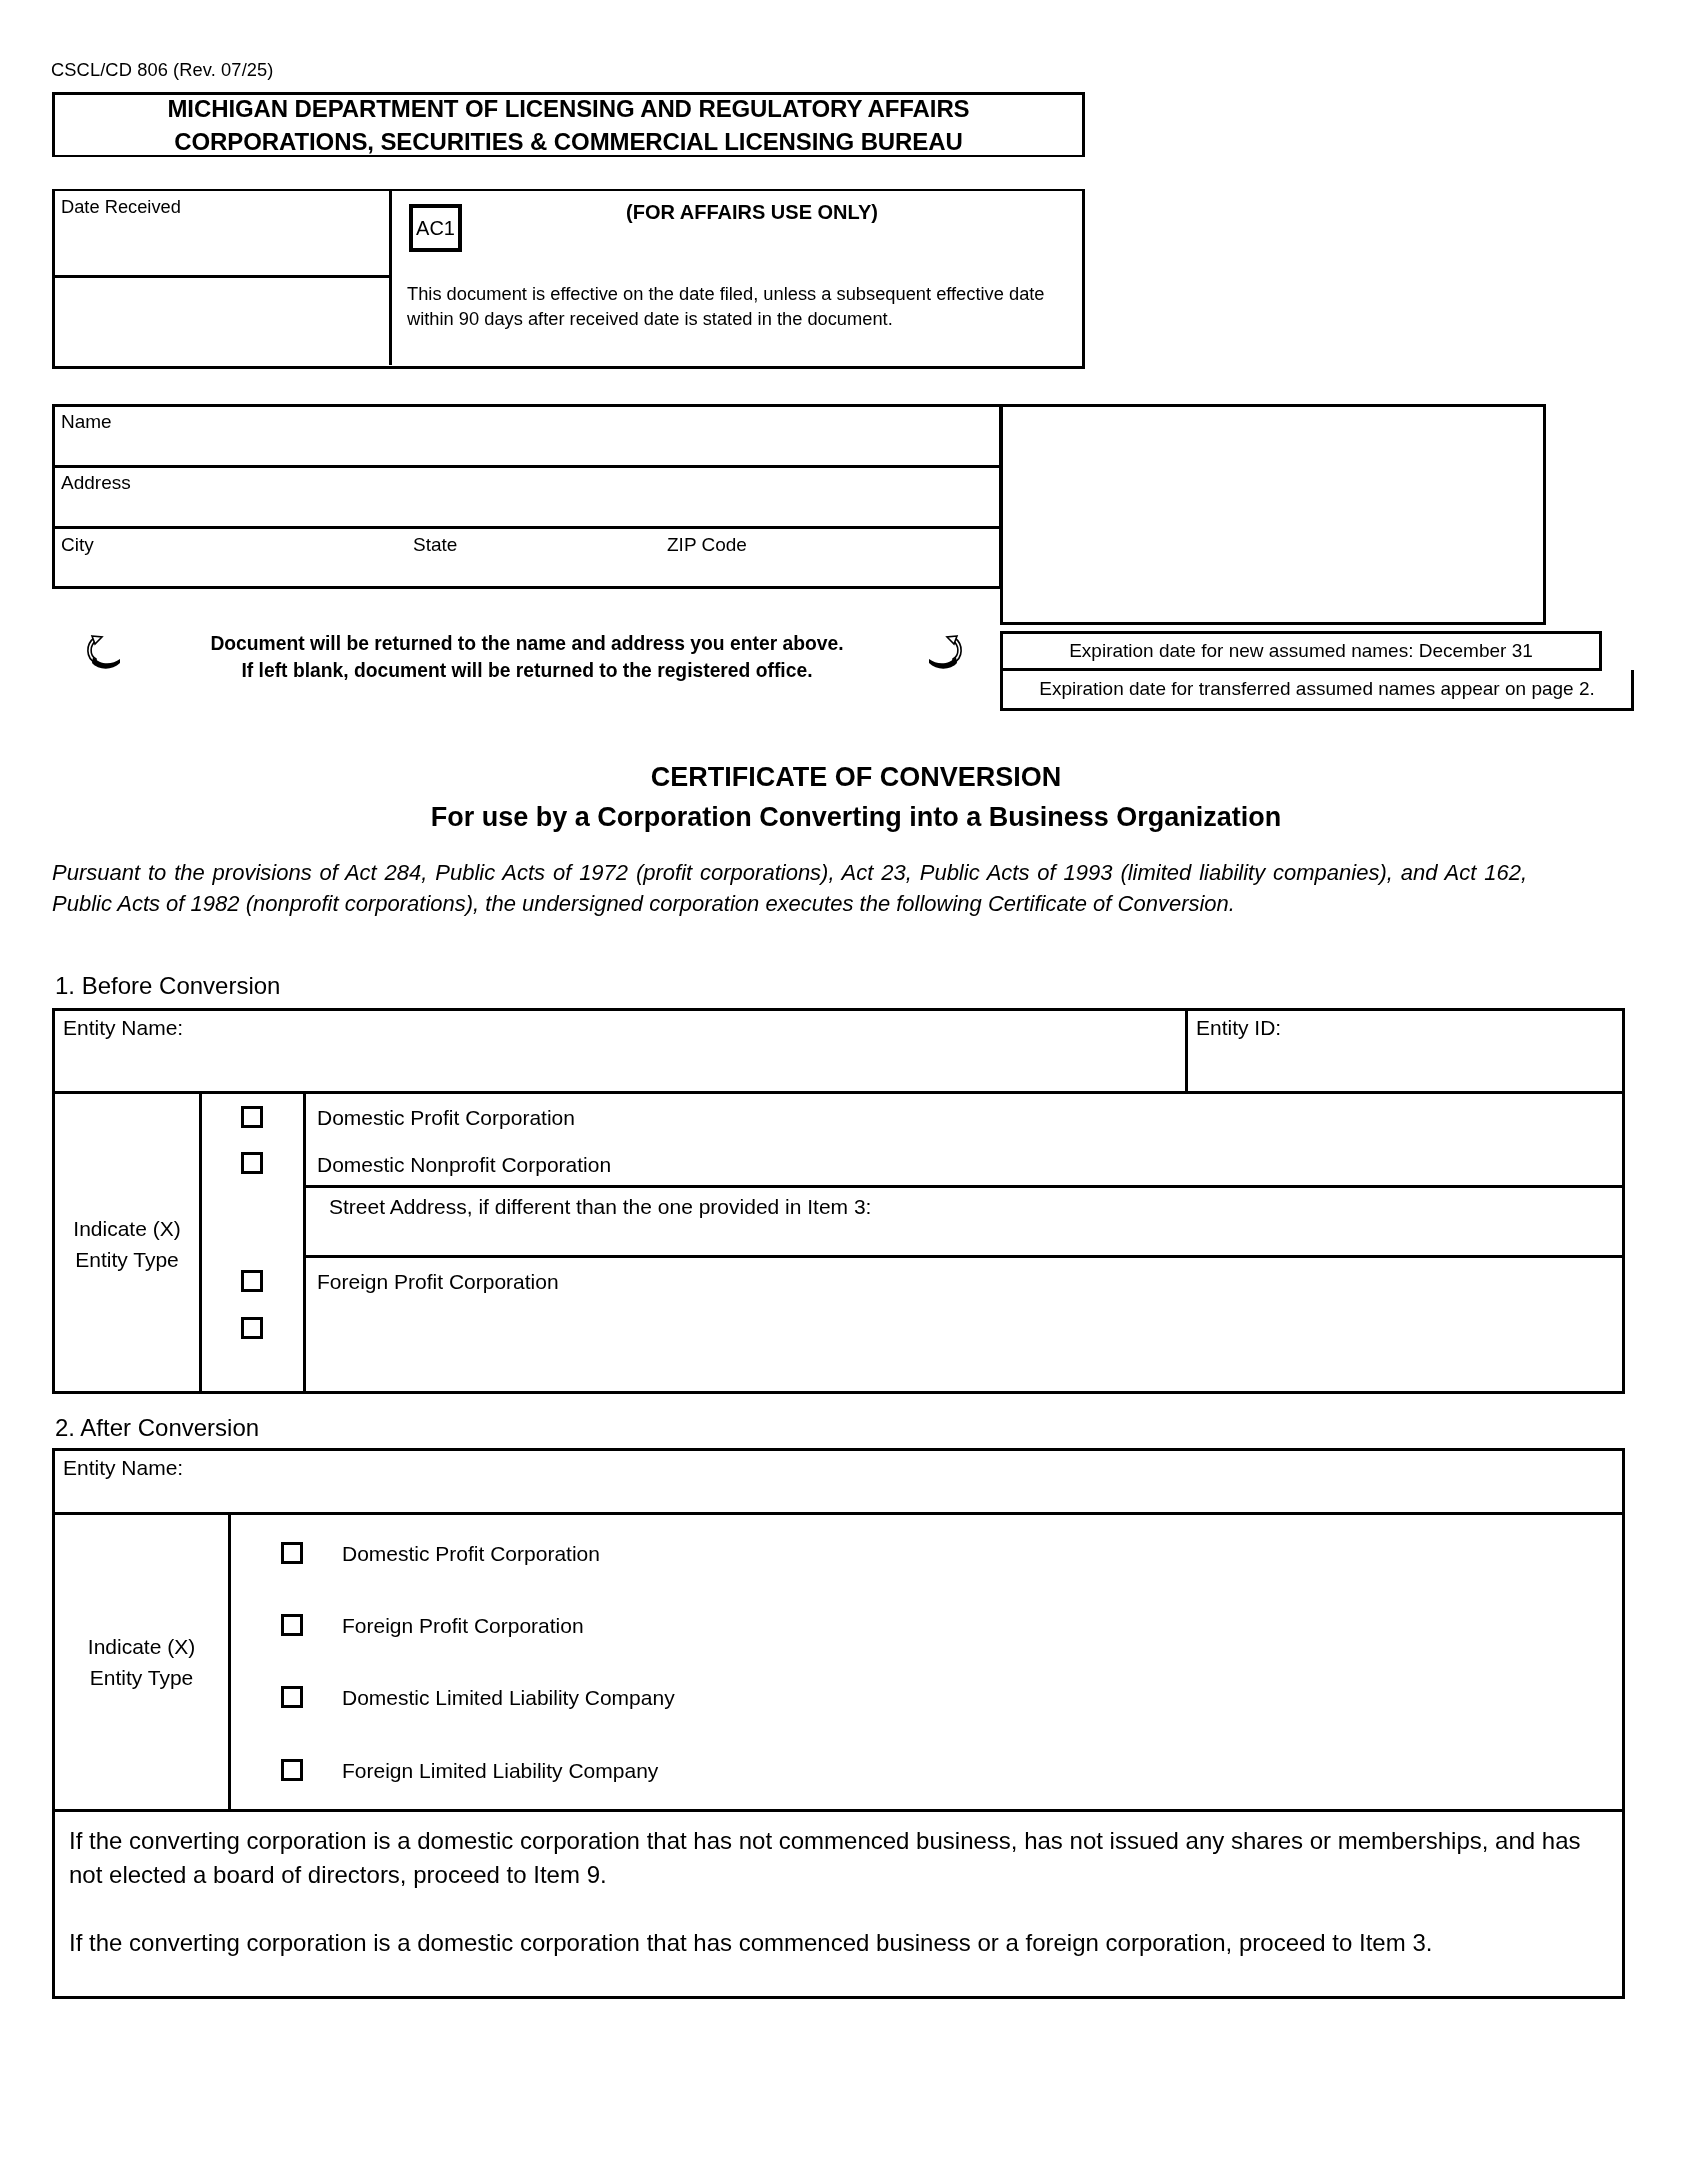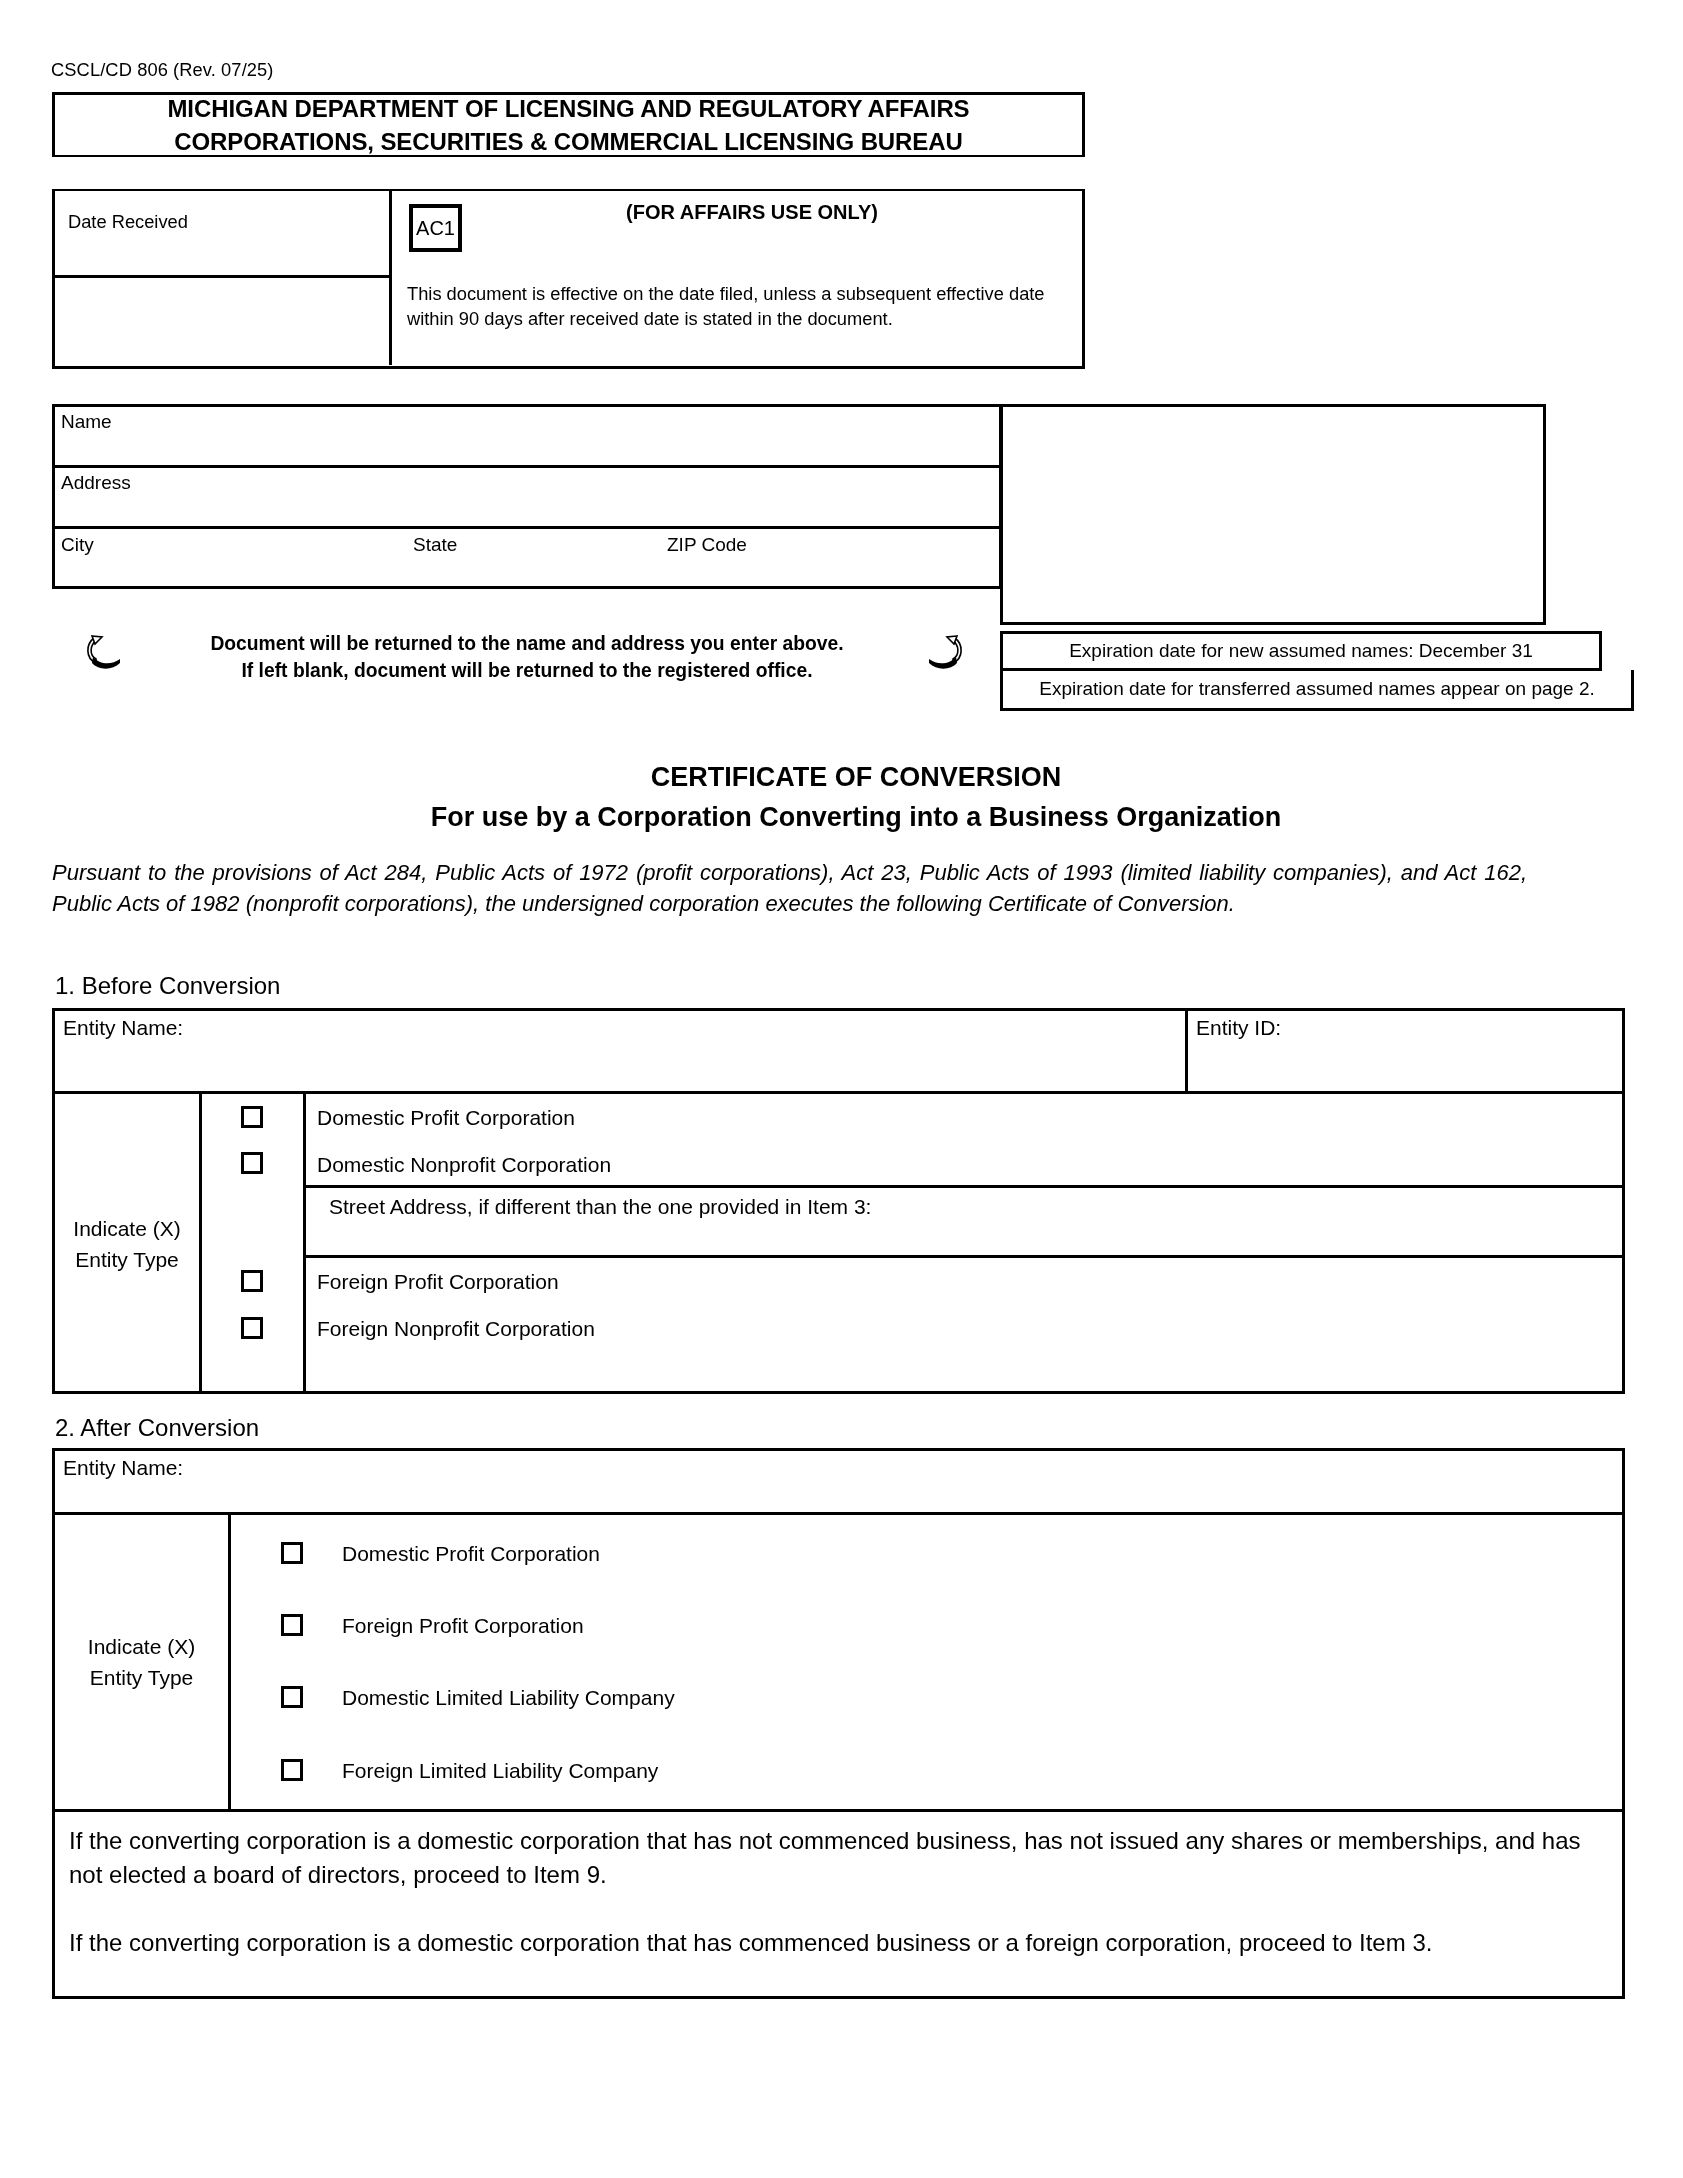--- a/index.html
+++ b/index.html
@@ -53,21 +53,21 @@
     width: 1033px; height: 180px;
     border: 3px solid #000;
     border-top: 2px solid #000;
   }
   #date-received-cell {
     position: absolute; left: 0; top: 0;
     width: 337px; height: 87px;
     border-right: 3px solid #000;
     border-bottom: 3px solid #000;
   }
-  #date-received-cell span { display:block; padding: 20px 0 0 6px; font-size: 18.3px; margin-left: 7px;}
+  #date-received-cell span { display:block; padding: 5px 0 0 6px; font-size: 18.3px;}
   #date-received-blank {
     position: absolute; left: 0; top: 87px;
     width: 337px; height: 87px;
     border-right: 3px solid #000;
   }
   #bureau-cell {
     position: absolute; left: 337px; top: 0;
     width: 690px; height: 174px;
   }
   #ac1-box {
@@ -375,21 +375,20 @@
         <div class="cbx" id="s1-cb-3"></div>
       </div>
 
       <div id="s1-opt-col">
         <div class="s1-opt" id="s1-opt-0">Domestic Profit Corporation</div>
         <div class="s1-opt" id="s1-opt-1">Domestic Nonprofit Corporation</div>
         <div class="s1-opt" id="s1-street">
           <span>Street Address, if different than the one provided in Item 3:</span>
         </div>
         <div class="s1-opt" id="s1-opt-2">Foreign Profit Corporation</div>
-        <div class="s1-opt" id="s1-opt-3">Foreign Nonprofit Corporation</div>
       </div>
     </div>
   </div>
 
   <div class="abs section-heading" id="sec2-heading">2.  After Conversion</div>
 
   <div class="abs" id="sec2-table">
     <div id="s2-name-row">
       <span class="cellpad">Entity Name:</span>
     </div>

